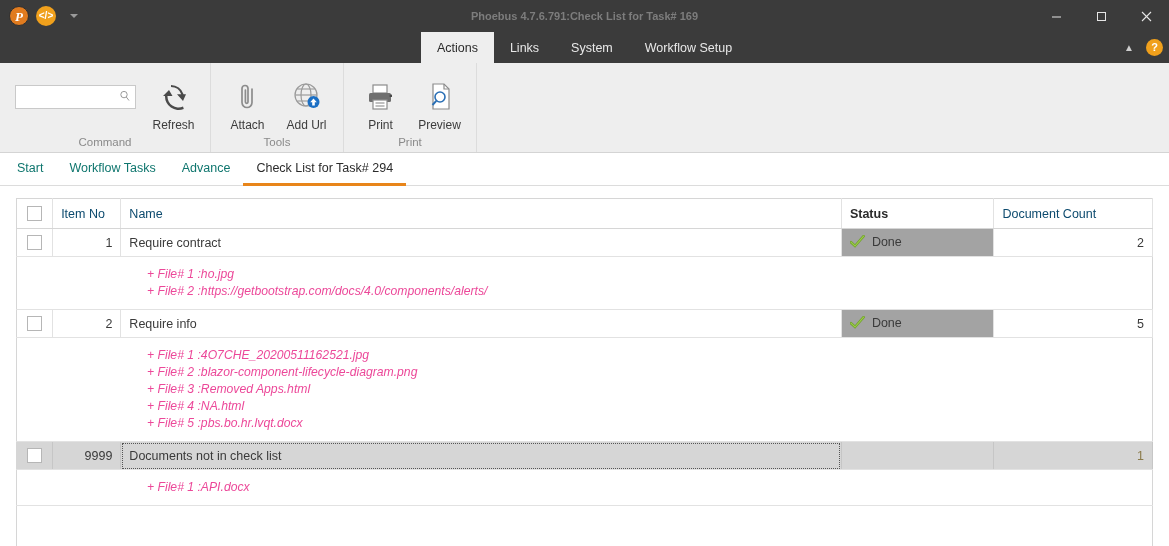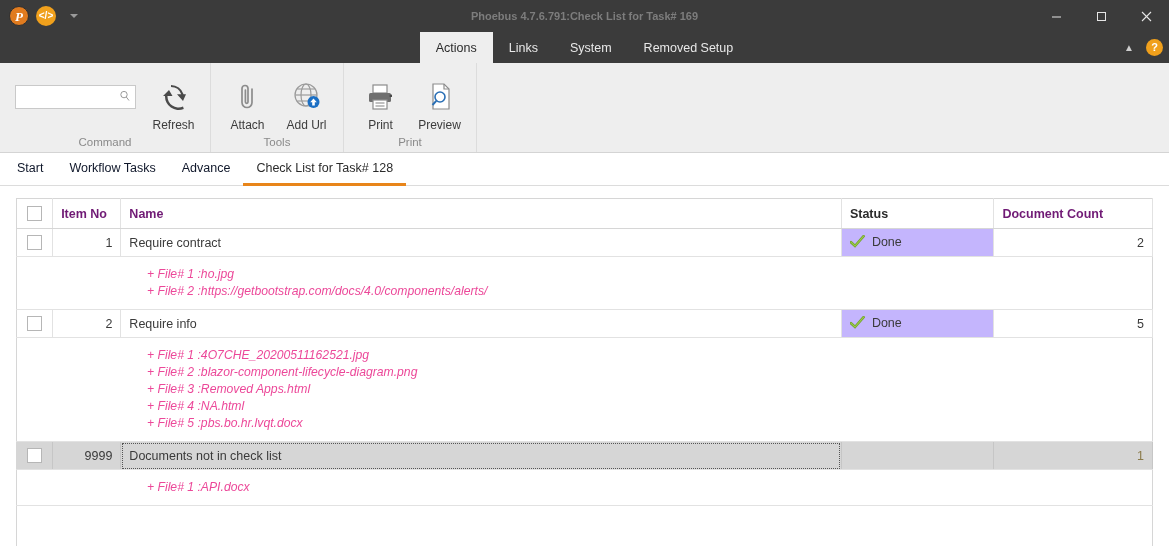--- a/index.html
+++ b/index.html
@@ -119,21 +119,21 @@
   .doc-tabs {
     height: 33px;
     background: #fff;
     border-bottom: 1px solid #dcdcdc;
     display: flex; align-items: stretch;
     padding-left: 4px;
   }
   .dtab {
     display: flex; align-items: center;
     padding: 0 13px;
-    font-size: 12.5px; color: #0f172a;
+    font-size: 12.5px; color: #0f766e;
     border-bottom: 3px solid transparent;
     margin-bottom: -1px;
   }
   .dtab.active { color: #2b2b2b; border-bottom-color: #e8851a; }
 
   
   .grid-area { padding: 12px 16px 0 16px; background: #fff; height: 360px; }
   .grid {
     width: 100%;
     border: 1px solid #d6d6d6;
@@ -141,21 +141,21 @@
     table-layout: fixed;
   }
   .grid col.c-chk   { width: 36px; }
   .grid col.c-item  { width: 68px; }
   .grid col.c-name  { width: 718px; }
   .grid col.c-stat  { width: 152px; }
   .grid col.c-doc   { width: 158px; }
 
   .grid th {
     height: 30px;
-    font-size: 12.5px; font-weight: bold; color: #701a75;
+    font-size: 12.5px; font-weight: normal; color: #0c4a6e;
     text-align: left;
     padding: 0 8px;
     border-right: 1px solid #e2e2e2;
     border-bottom: 1px solid #d6d6d6;
     background: #fff;
     vertical-align: middle;
   }
   .grid th.status-h { font-weight: bold; color: #2b2b2b; }
   .grid th.chk-h { padding: 0; text-align: center; }
 
@@ -163,21 +163,21 @@
     height: 28px;
     font-size: 12.5px; color: #3a3a3a;
     padding: 0 8px;
     border-right: 1px solid #e2e2e2;
     border-bottom: 1px solid #e2e2e2;
     vertical-align: middle;
     overflow: hidden; white-space: nowrap;
   }
   .grid td.chk { padding: 0; text-align: center; }
   .grid td.num { text-align: right; }
-  .grid td.status { background: #c4b5fd; }
+  .grid td.status { background: #a3a3a3; }
   .grid td.doccount { text-align: right; }
 
   .cbox {
     display: inline-block;
     width: 15px; height: 15px;
     border: 1px solid #b6b6b6; background: #fff;
     vertical-align: middle;
   }
   .check-ico { display: inline-block; vertical-align: middle; margin-right: 7px; }
 
@@ -236,21 +236,21 @@
           <line x1="10" y1="1" x2="1" y2="10" stroke="#e6e6e6" stroke-width="1.1"></line>
         </svg>
     </div>
   </div>
 </div>
 
 <div class="ribbon-tabs">
   <div class="rtab active">Actions</div>
   <div class="rtab">Links</div>
   <div class="rtab">System</div>
-  <div class="rtab">Removed Setup</div>
+  <div class="rtab">Workflow Setup</div>
   <div class="ribbon-right">
     <span class="collapse-chevron">▲</span>
     <span class="help-btn">?</span>
   </div>
 </div>
 
 <div class="ribbon">
 
   <div class="rgroup">
     <div class="rgroup-items">
@@ -336,21 +336,21 @@
     <div class="rgroup-label">Print</div>
   </div>
 
   <div style="flex:1;"></div>
 </div>
 
 <div class="doc-tabs">
   <div class="dtab">Start</div>
   <div class="dtab">Workflow Tasks</div>
   <div class="dtab">Advance</div>
-  <div class="dtab active">Check List for Task# 128</div>
+  <div class="dtab active">Check List for Task# 294</div>
 </div>
 
 <div class="grid-area">
   <table class="grid">
     <colgroup>
       <col class="c-chk">
         <col class="c-item">
         <col class="c-name">
         <col class="c-stat">
         <col class="c-doc">

